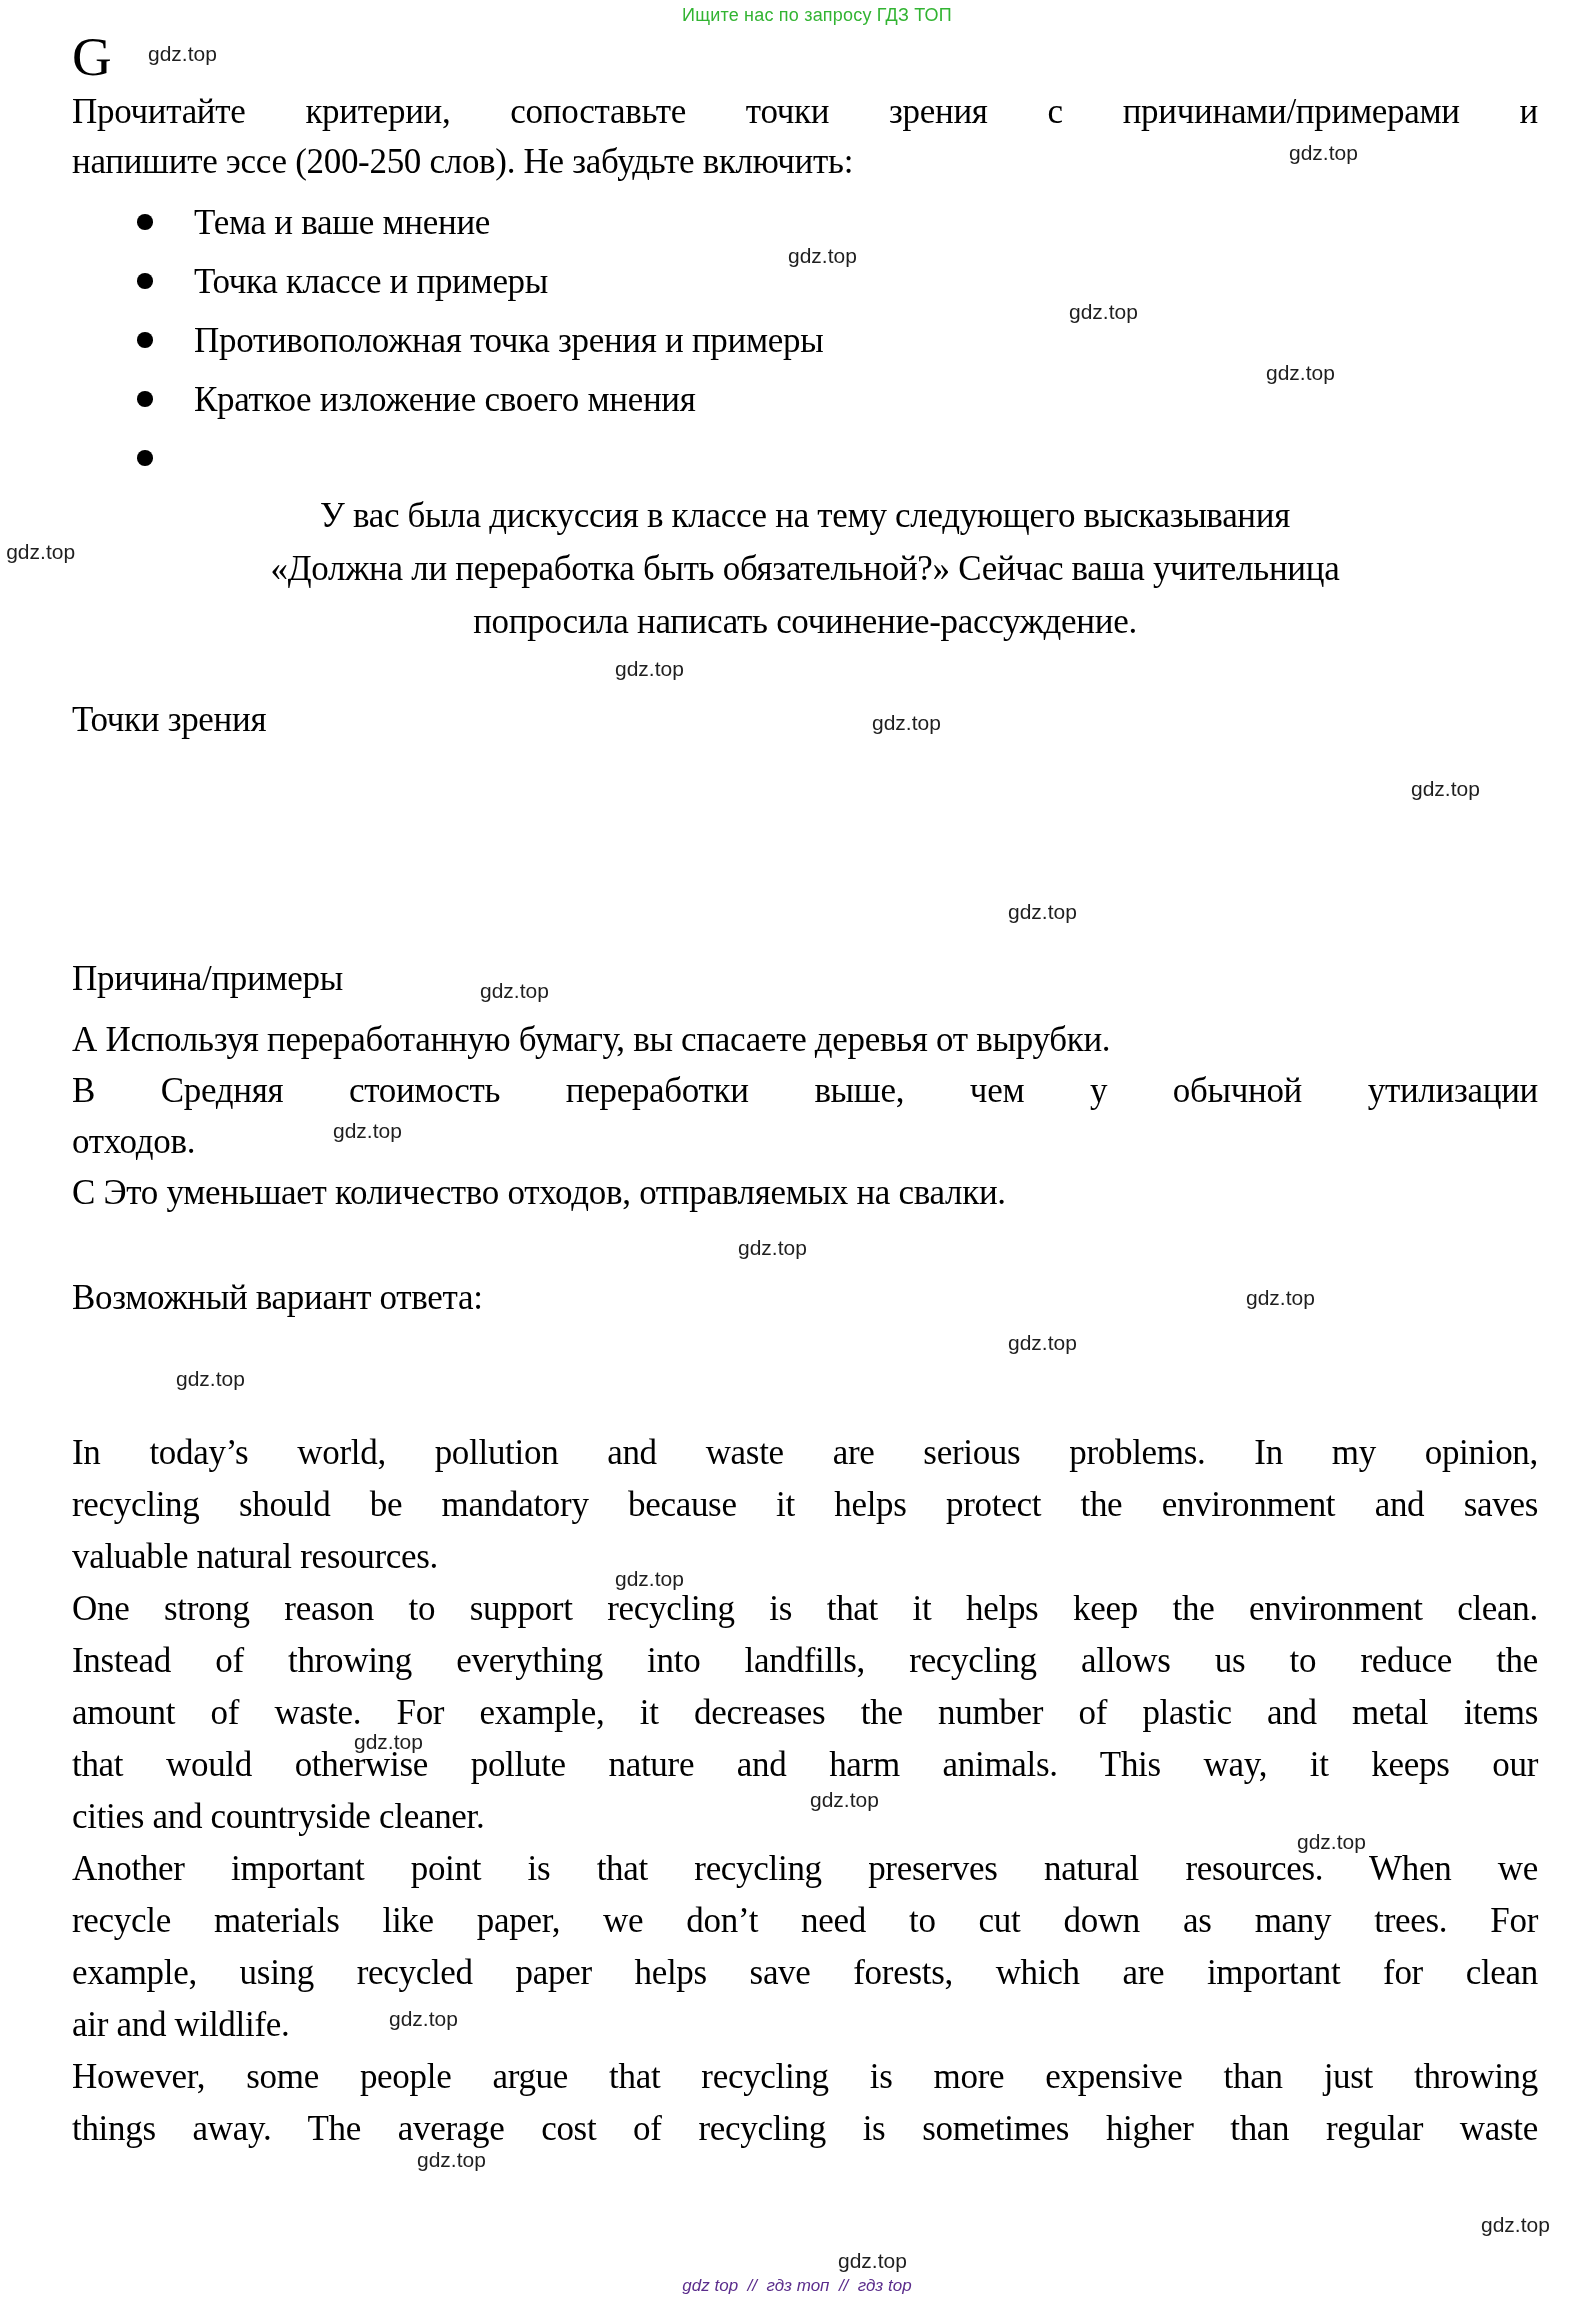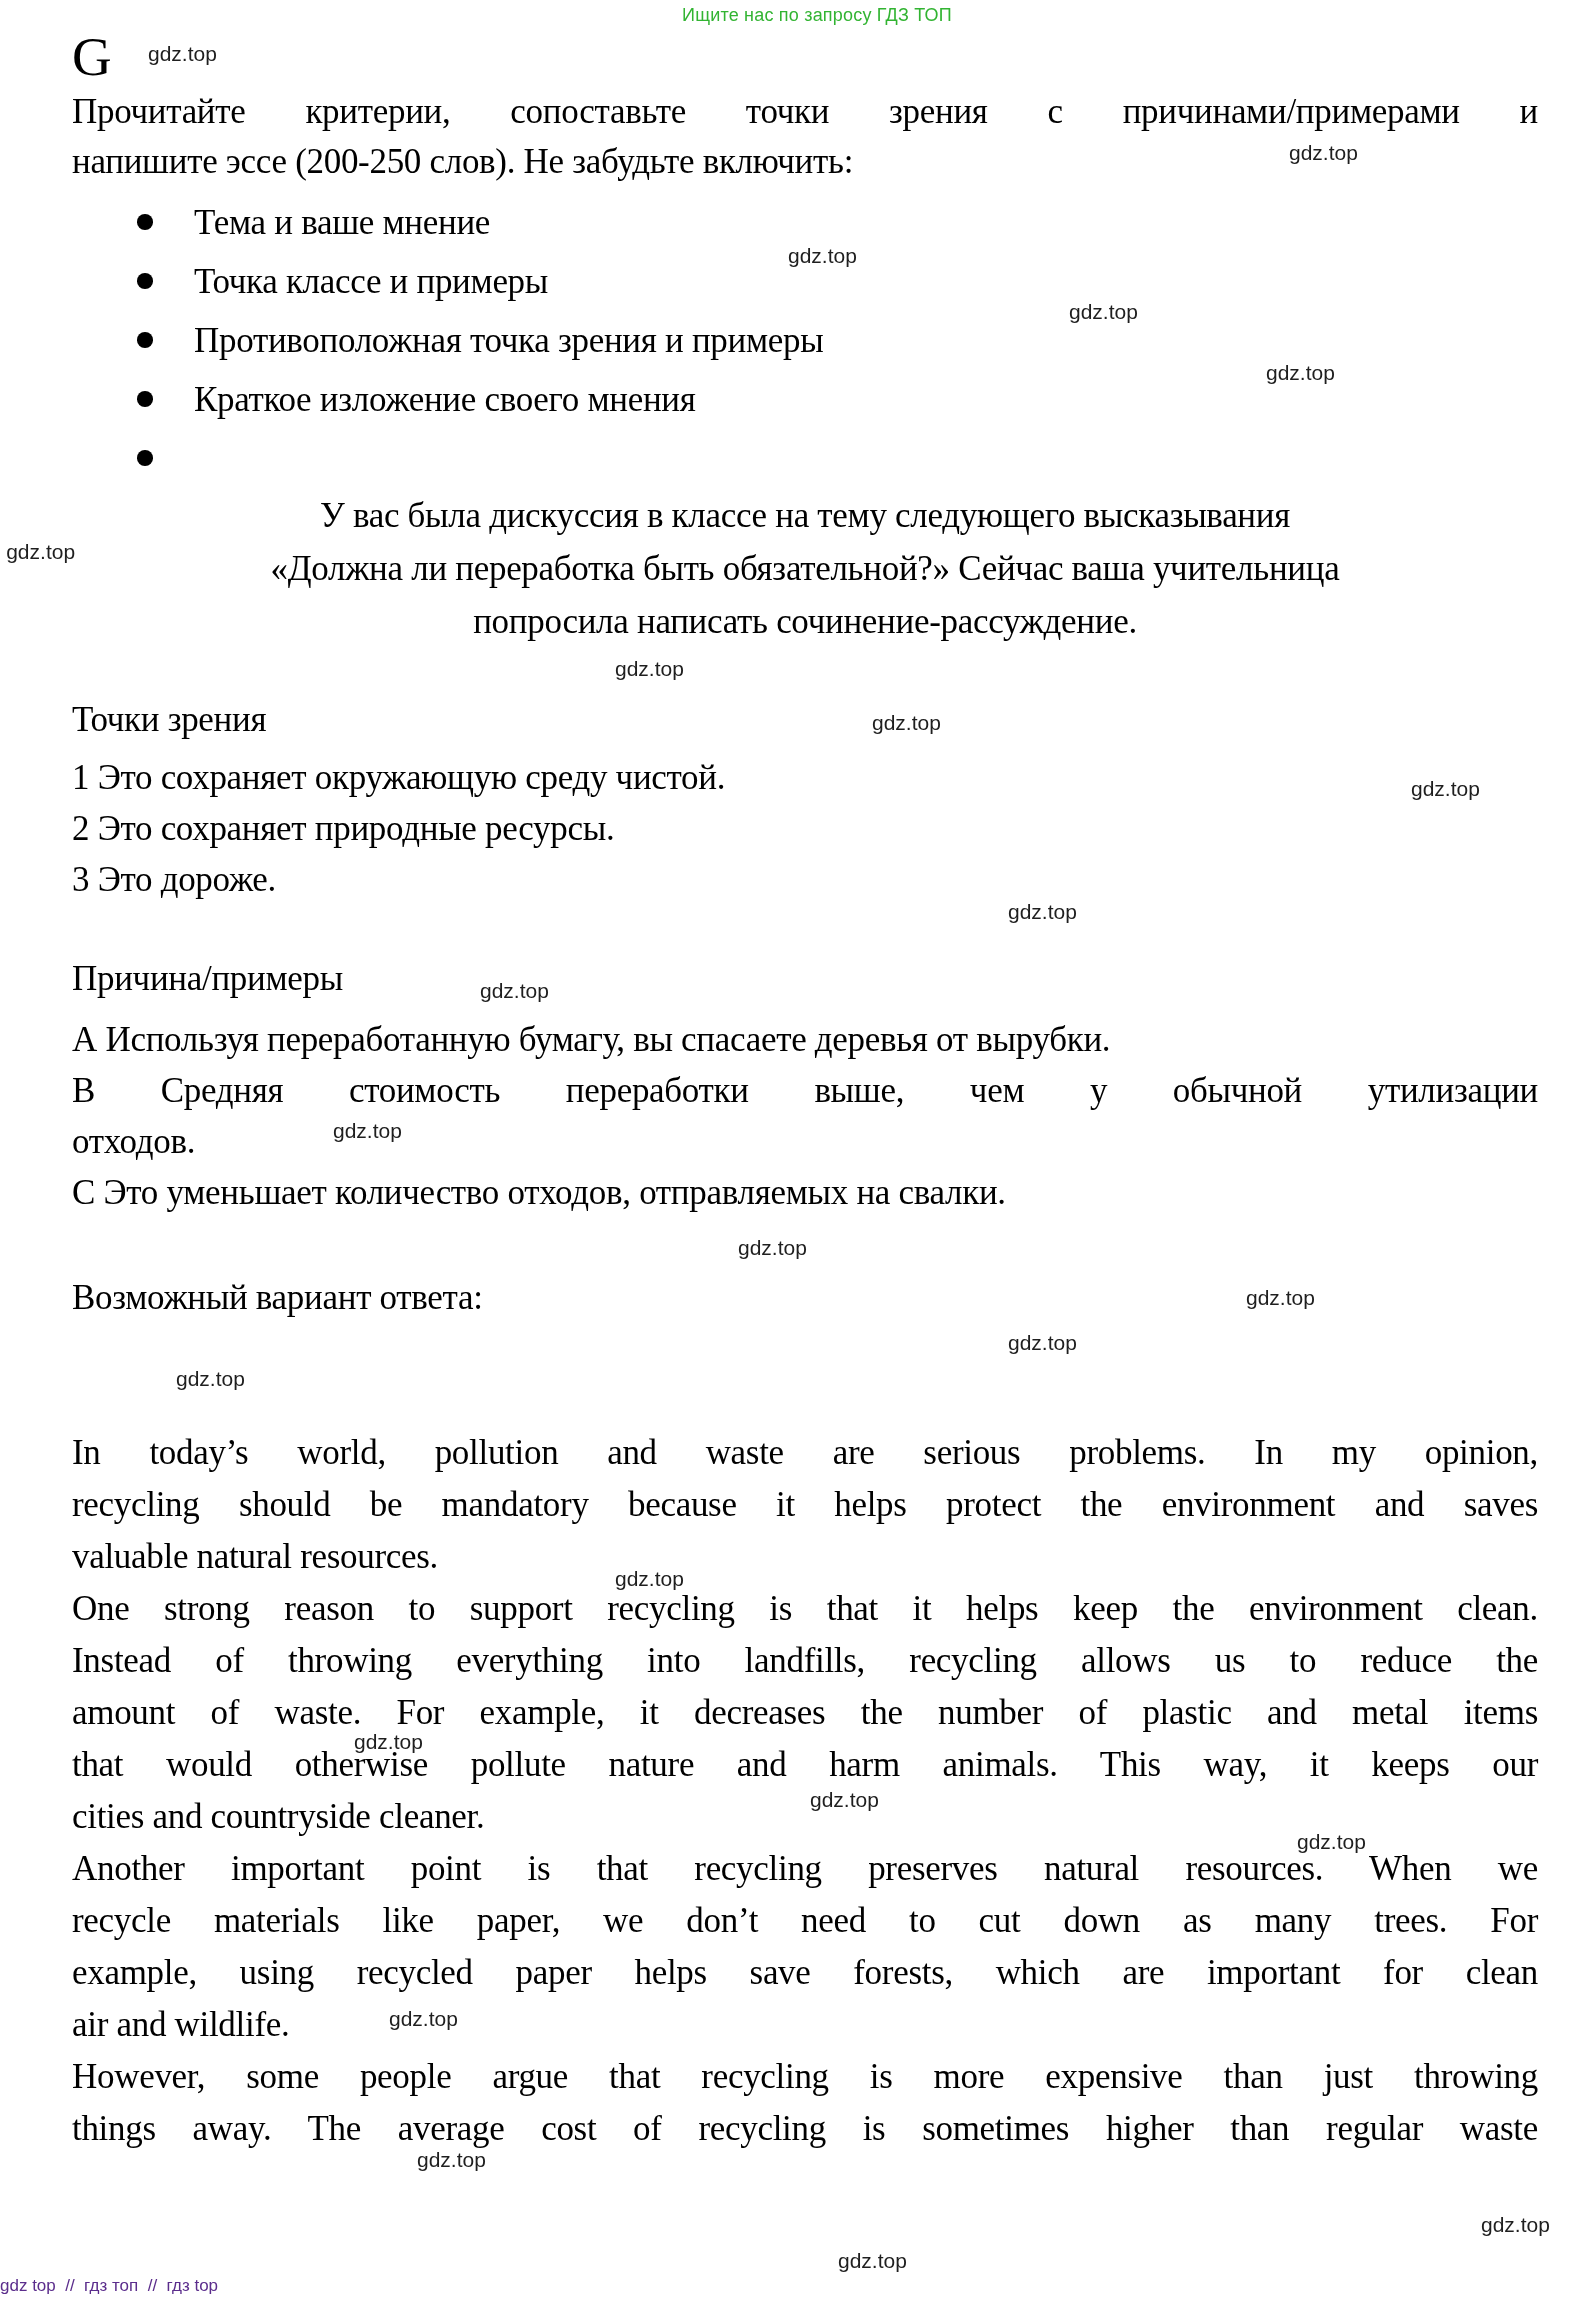--- a/index.html
+++ b/index.html
@@ -45,23 +45,23 @@
   .reasons{top:1014px;}
   .reasons .line{line-height:51px;}
   .answer-label{top:1280px;}
   .essay-title{
     position:absolute; top:1380px; left:72px; width:1466px; text-align:center;
     font-size:39px; line-height:44px; font-weight:bold; letter-spacing:-0.2px;
   }
   .essay{top:1427px;}
   .essay .line{line-height:52px;}
   .footer{
-    position:absolute; top:2276px; left:0; width:100%; 
+    position:absolute; top:2276px; left:0; width:100%; text-align:center;
     font-family:"Liberation Sans","DejaVu Sans",sans-serif;
-    font-size:17px; font-weight:500; color:var(--footer); white-space:pre;
+    font-size:17px; font-weight:500; color:var(--footer); white-space:pre;font-style:italic;
   }
 </style>
 </head>
 <body>
 
 <div class="page">
 
   <div class="promo">Ищите нас по запросу ГДЗ ТОП</div>
 
   <div class="g-letter">G</div>
@@ -120,25 +120,20 @@
   </ul>
 
   <div class="block scenario">
     <div class="line">У вас была дискуссия в классе на тему следующего высказывания</div>
     <div class="line">«Должна ли переработка быть обязательной?» Сейчас ваша учительница</div>
     <div class="line">попросила написать сочинение-рассуждение.</div>
   </div>
 
   <div class="heading vp-heading">Точки зрения</div>
 
-  <div class="block vp-list">
-    <div class="line">1 Это сохраняет окружающую среду чистой.</div>
-    <div class="line">2 Это сохраняет природные ресурсы.</div>
-    <div class="line">3 Это дороже.</div>
-  </div>
 
   <div class="heading reasons-heading">Причина/примеры</div>
 
   <div class="block reasons">
     <div class="line">А Используя переработанную бумагу, вы спасаете деревья от вырубки.</div>
     <div class="wrapline stretch" style="line-height:51px">В Средняя стоимость переработки выше, чем у обычной утилизации</div>
     <div class="line">отходов.</div>
     <div class="line">С Это уменьшает количество отходов, отправляемых на свалки.</div>
   </div>
 

